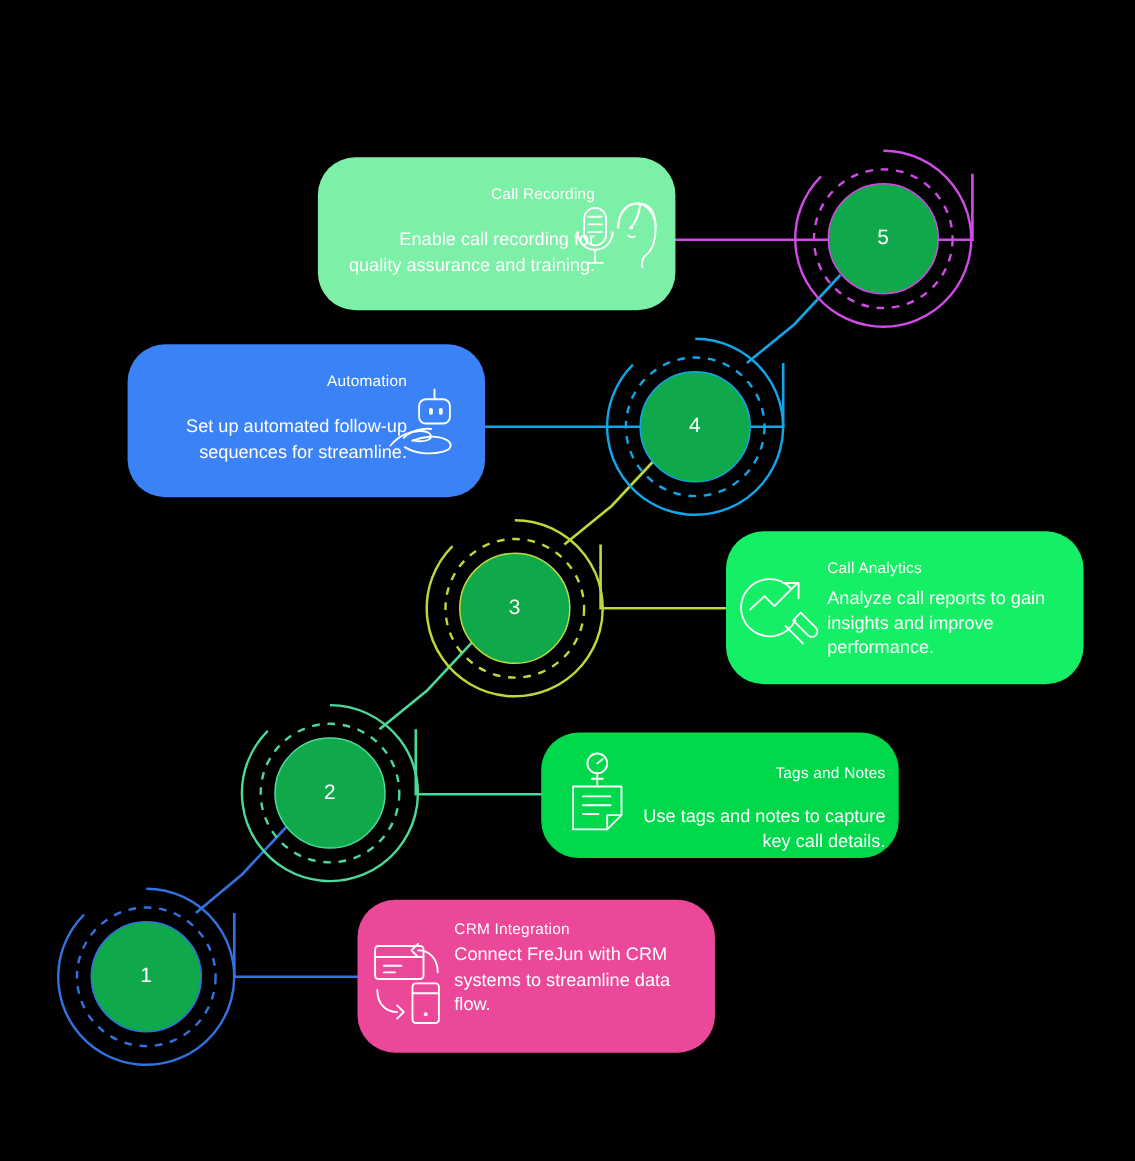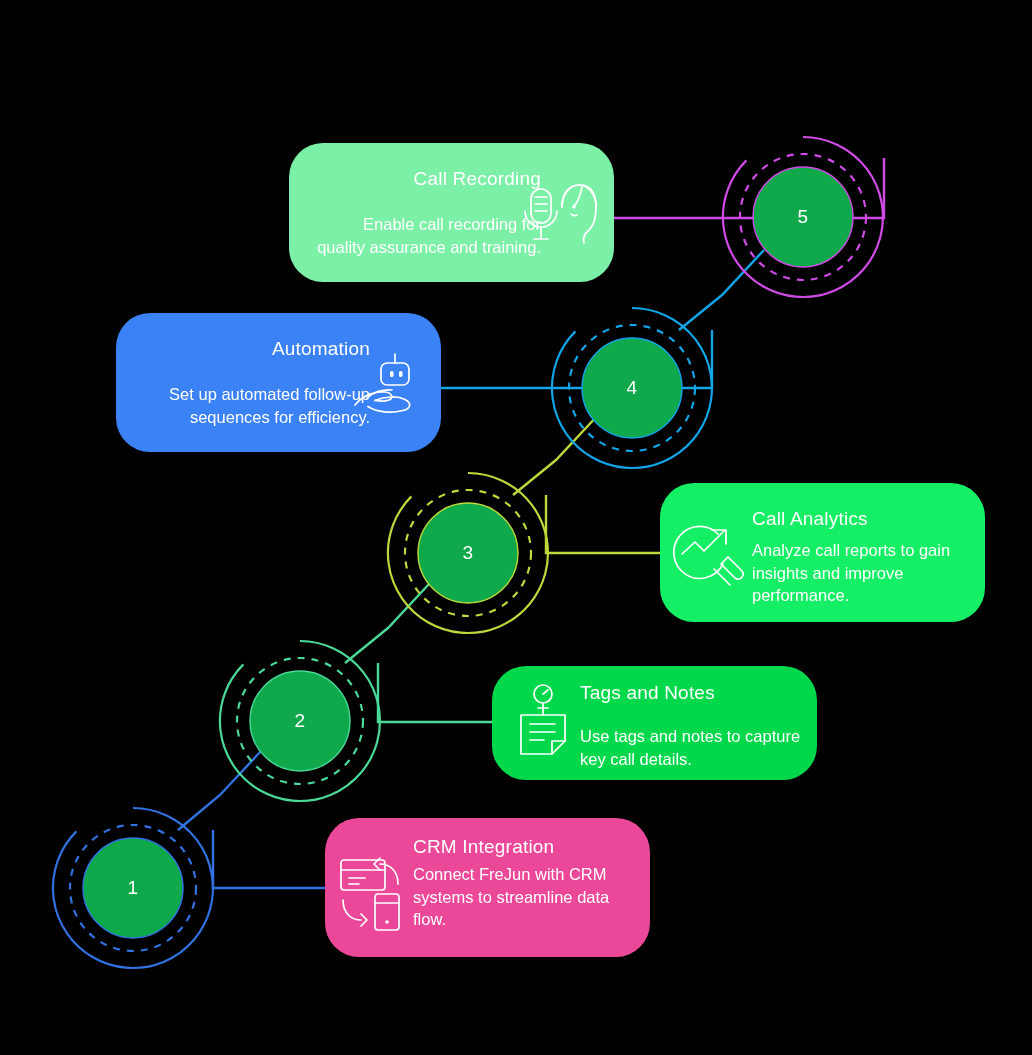--- a/index.html
+++ b/index.html
@@ -14,21 +14,21 @@
 
   
   .card{
     position:absolute;
     border-radius:34px;
     box-sizing:border-box;
     color:#ffffff;
     display:block;
   }
   .card .title{
-    font-size:19px;
+    font-size:14px;
     font-weight:400;
     letter-spacing:.2px;
     line-height:1.2;
     margin:0;
     color:#ffffff;
   }
   .card .desc{
     font-size:16.5px;
     font-weight:400;
     line-height:1.38;
@@ -93,21 +93,21 @@
         <path d="M64 6 c-2 10 -4 16 -9 20"></path>
         <circle cx="56" cy="26" r="1.6" fill="#ffffff" stroke="none"></circle>
         <path d="M53 33 c2 2 4 2 6 1"></path>
       </svg>
     </div>
   </div>
 
   <div class="card align-right" style="left:116px;top:313px;width:325px;height:139px;background:#3b82f6;">
     <div class="txt" style="left:24px;top:25px;width:230px;">
       <p class="title">Automation</p>
-      <p class="desc" style="margin-top:22px;">Set up automated follow-up sequences for efficiency.</p>
+      <p class="desc" style="margin-top:22px;">Set up automated follow-up sequences for streamline.</p>
     </div>
     <div class="ic" style="right:16px;top:38px;">
       <svg width="72" height="72" viewBox="0 0 72 72" fill="none" stroke="#ffffff" stroke-width="1.7" stroke-linecap="round" stroke-linejoin="round">
         <path d="M42 3 v9"></path>
         <rect x="28" y="12" width="28" height="22" rx="6"></rect>
         <rect x="37" y="20" width="3.5" height="6" rx="1.6" fill="#ffffff" stroke="none"></rect>
         <rect x="46" y="20" width="3.5" height="6" rx="1.6" fill="#ffffff" stroke="none"></rect>
         <path d="M2 54 c8 -10 20 -14 30 -13 c7 .7 9 6 4 8 c-4 1.6 -11 1 -14 .4"></path>
         <path d="M14 47 c6 -6 16 -9 25 -8"></path>
         <path d="M22 49.5 c10 -4 22 -5 30 -1 c7 3.5 6 9 -2 11 c-12 3 -26 2 -35 -4"></path>
@@ -136,21 +136,21 @@
       <svg width="62" height="78" viewBox="0 0 62 78" fill="none" stroke="#ffffff" stroke-width="1.7" stroke-linecap="round" stroke-linejoin="round">
         <circle cx="31" cy="10" r="9"></circle>
         <path d="M31 10 l5 -4"></path>
         <path d="M31 19 v12"></path>
         <path d="M26 24 h10"></path>
         <path d="M9 31 h44 v26 l-13 13 h-31 z"></path>
         <path d="M53 57 h-13 v13"></path>
         <path d="M18 40 h25 M18 48 h25 M18 56 h14"></path>
       </svg>
     </div>
-    <div class="txt" style="left:88px;top:16px;width:225px;">
+    <div class="txt" style="left:88px;top:28px;width:225px;text-align:right;">
       <p class="title">Tags and Notes</p>
       <p class="desc" style="margin-top:20px;">Use tags and notes to capture key call details.</p>
     </div>
   </div>
 
   <div class="card align-left" style="left:325px;top:818px;width:325px;height:139px;background:#ec4899;">
     <div class="ic" style="left:12px;top:32px;">
       <svg width="72" height="82" viewBox="0 0 72 82" fill="none" stroke="#ffffff" stroke-width="1.7" stroke-linecap="round" stroke-linejoin="round">
         <rect x="4" y="10" width="44" height="30" rx="3"></rect>
         <path d="M4 20 h44"></path>

